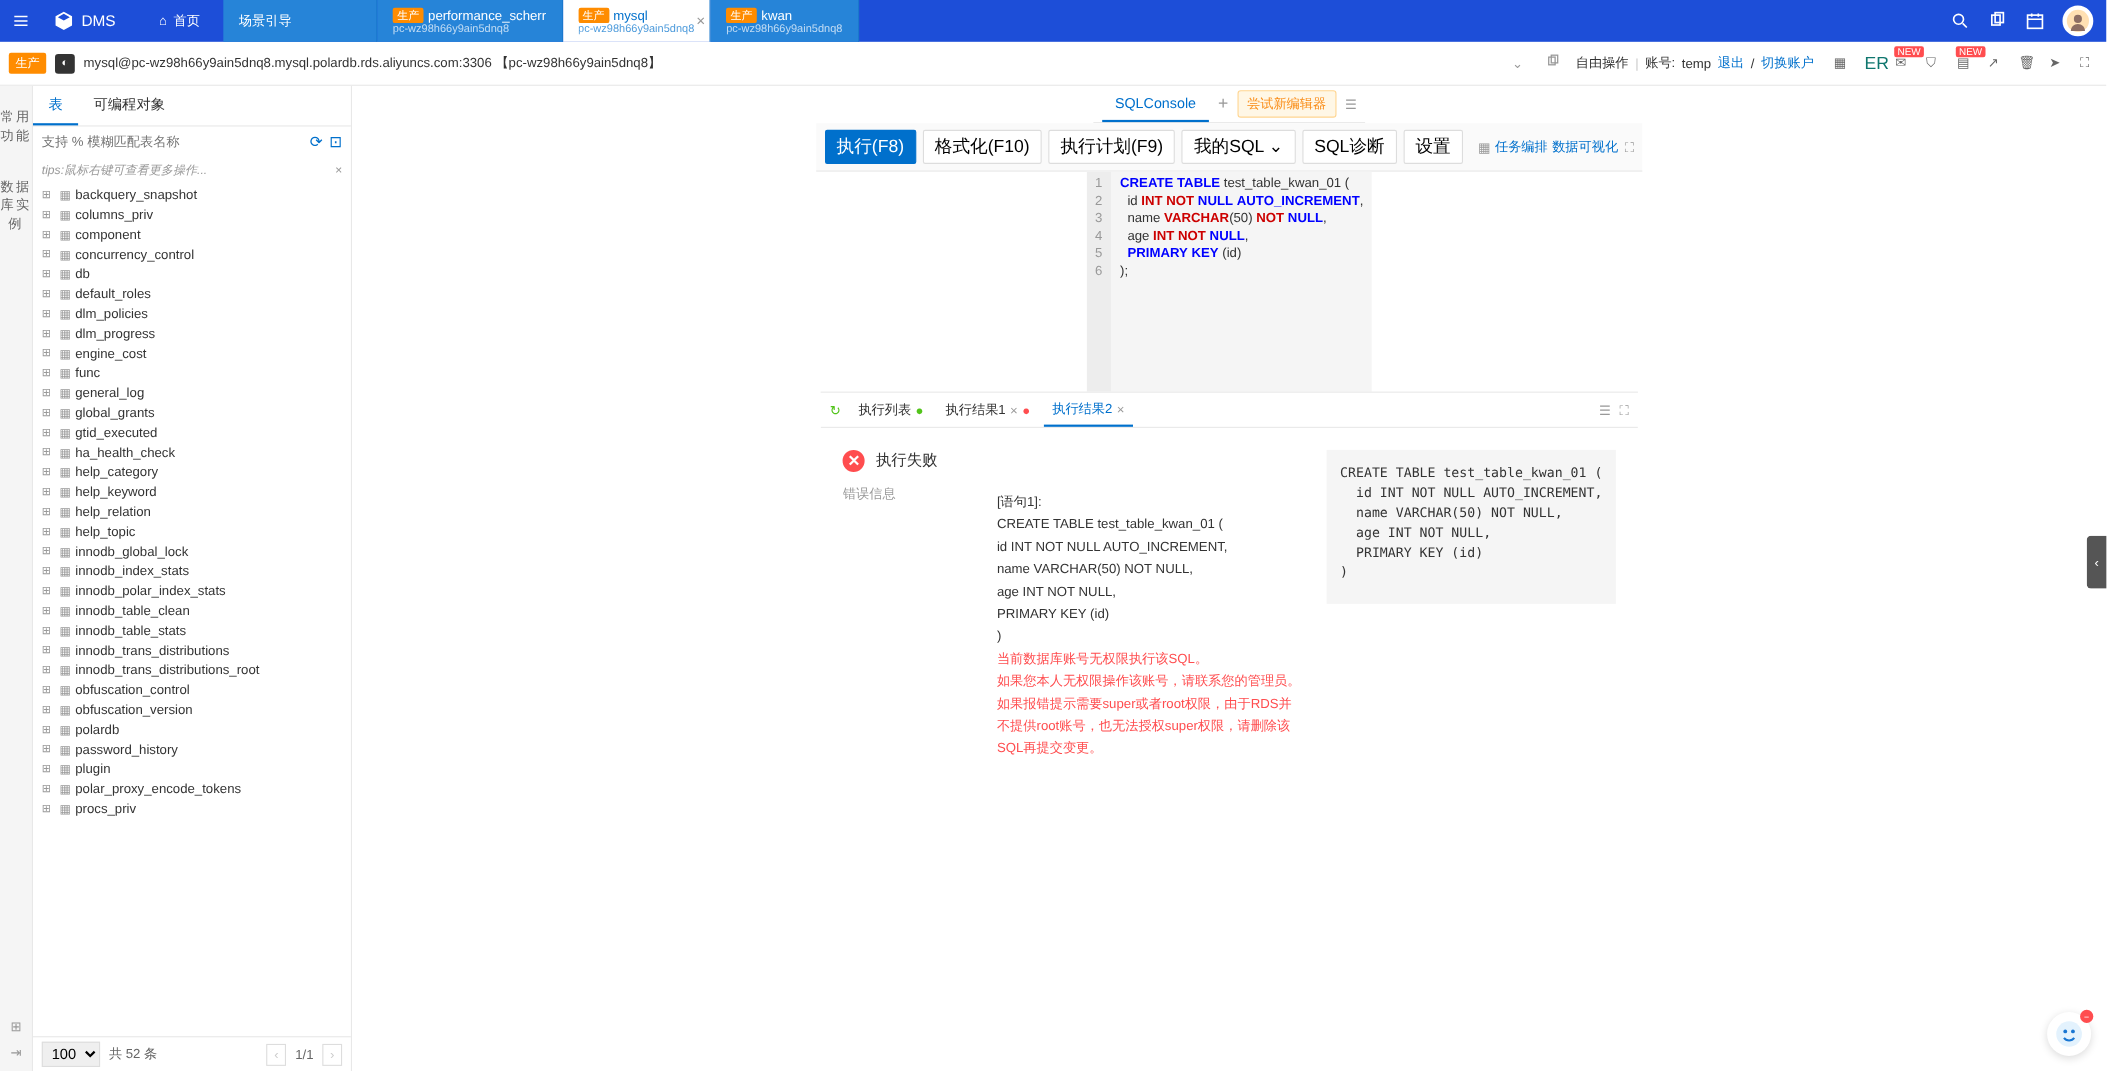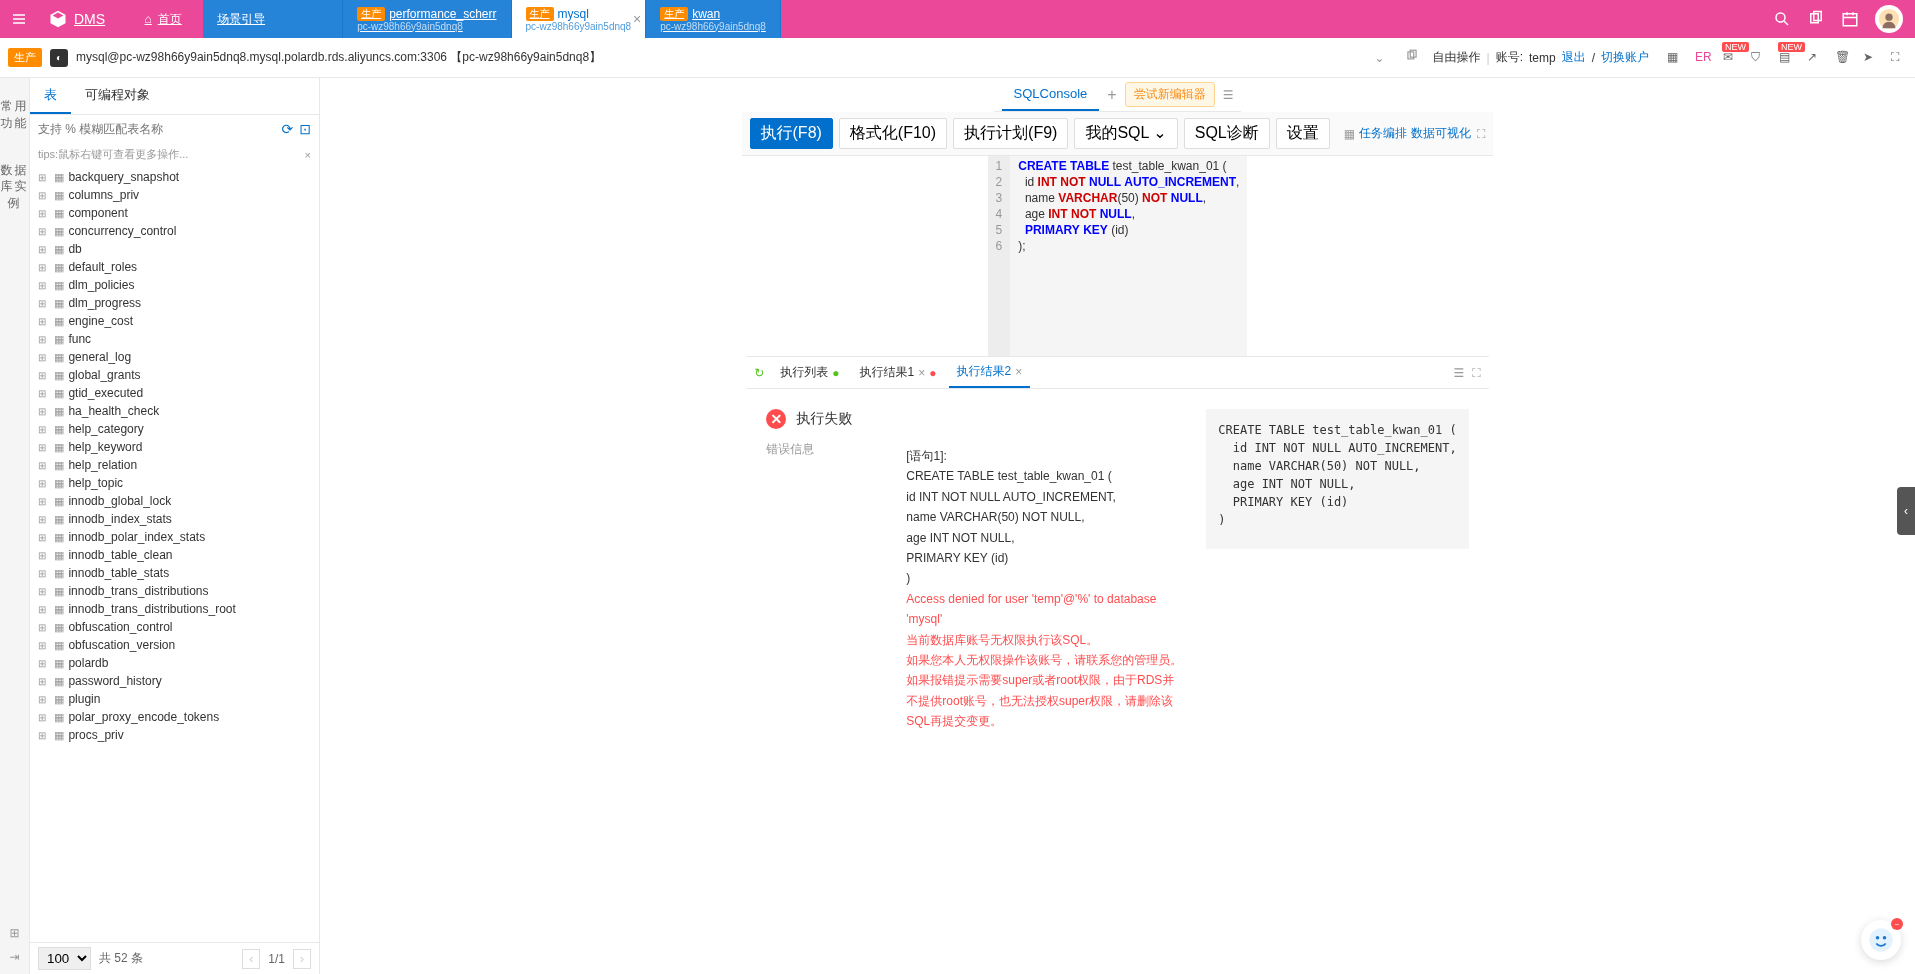--- a/index.html
+++ b/index.html
@@ -1,17 +1,17 @@
 <!DOCTYPE html>
 <html><head>
 <meta charset="utf-8">
 <style>
 * { margin: 0; padding: 0; box-sizing: border-box; font-family: -apple-system, "Microsoft YaHei", "PingFang SC", sans-serif; }
 body { font-size: 12px; color: #333; background: #fff; overflow: hidden; }
-.top-header { height: 38px; background: #ec4899; display: flex; align-items: center; color: #fff; text-decoration: underline; }
+.top-header { height: 38px; background: #1d4ed8; display: flex; align-items: center; color: #fff; }
 .hamburger { width: 38px; height: 38px; display: flex; align-items: center; justify-content: center; cursor: pointer; }
 .hamburger svg { width: 16px; height: 16px; fill: #fff; }
 .logo-area { display: flex; align-items: center; padding: 0 10px; gap: 6px; font-size: 14px; font-weight: 500; }
 .logo-icon { width: 20px; height: 20px; }
 .tab-strip { display: flex; height: 38px; align-items: stretch; margin-left: 8px; }
 .header-tab { display: flex; flex-direction: column; justify-content: center; padding: 0 14px; background: #2684d8; border-right: 1px solid #1a78cc; cursor: pointer; min-width: 120px; position: relative; }
 .header-tab.home { flex-direction: row; align-items: center; gap: 6px; min-width: 80px; background: transparent; border: none; }
 .header-tab.active { background: #fff; color: #333; }
 .header-tab .tab-env { font-size: 10px; background: #ff8c00; color: #fff; padding: 0 4px; border-radius: 2px; display: inline-block; margin-right: 4px; }
 .header-tab.active .tab-env { background: #ff8c00; }
@@ -30,36 +30,36 @@
 .db-icon { width: 18px; height: 18px; background: #333; border-radius: 3px; display: flex; align-items: center; justify-content: center; color: #fff; font-size: 10px; }
 .conn-string { flex: 1; font-size: 12px; color: #333; }
 .dropdown-icon { color: #999; padding: 0 6px; }
 .copy-icon { color: #999; padding: 0 6px; cursor: pointer; }
 .sub-header-right { display: flex; align-items: center; gap: 6px; font-size: 12px; }
 .link { color: #0070cc; cursor: pointer; }
 .sep { color: #ccc; }
 .toolbar-icons { display: flex; gap: 12px; align-items: center; margin-left: 12px; }
 .toolbar-icon { width: 16px; height: 16px; color: #666; cursor: pointer; position: relative; }
 .badge-new { position: absolute; top: -8px; right: -10px; background: #ff4d4f; color: #fff; font-size: 9px; padding: 0 3px; border-radius: 2px; }
-.er-text { font-size: 12px; color: #ec4899; }
+.er-text { font-size: 16px; color: #0f766e; }
 
 .main-area { display: flex; height: calc(100vh - 78px); }
 .left-rail { width: 30px; background: #f5f5f5; border-right: 1px solid #e8e8e8; display: flex; flex-direction: column; align-items: center; padding-top: 20px; gap: 30px; }
 .rail-text { writing-mode: vertical-rl; font-size: 12px; color: #666; cursor: pointer; letter-spacing: 2px; }
 .rail-text.v { writing-mode: horizontal-tb; text-align: center; line-height: 1.4; }
 .rail-bottom { margin-top: auto; margin-bottom: 10px; display: flex; flex-direction: column; gap: 10px; }
 
 .sidebar { width: 290px; border-right: 1px solid #e8e8e8; display: flex; flex-direction: column; }
 .sidebar-tabs { display: flex; border-bottom: 1px solid #e8e8e8; }
 .sidebar-tab { padding: 8px 14px; cursor: pointer; font-size: 13px; }
 .sidebar-tab.active { color: #0070cc; border-bottom: 2px solid #0070cc; }
 .search-row { display: flex; align-items: center; padding: 6px 8px; gap: 6px; }
 .search-input { flex: 1; border: none; outline: none; font-size: 12px; color: #999; }
 .refresh-icon, .expand-icon { color: #0070cc; cursor: pointer; font-size: 14px; }
-.tips-row { padding: 4px 8px; font-size: 11px; color: #999; display: flex; align-items: center; }
+.tips-row { padding: 4px 8px; font-size: 11px; color: #999; display: flex; align-items: center; font-style: italic; }
 .tips-row .x { margin-left: auto; cursor: pointer; }
 .tree { flex: 1; overflow-y: auto; padding: 2px 0; }
 .tree-item { display: flex; align-items: center; padding: 2px 8px; gap: 4px; cursor: pointer; font-size: 12px; font-family: Consolas, Monaco, monospace; color: #333; }
 .tree-toggle { width: 12px; color: #999; font-size: 10px; }
 .tree-icon { color: #999; font-size: 11px; }
 .tree-label { }
 .sidebar-footer { border-top: 1px solid #e8e8e8; padding: 4px 8px; display: flex; align-items: center; gap: 8px; font-size: 12px; color: #666; }
 .page-select { border: 1px solid #ddd; padding: 2px 4px; }
 .page-btn { border: 1px solid #ddd; padding: 2px 6px; cursor: pointer; color: #ccc; }
 
@@ -485,21 +485,20 @@
           </div>
           <div class="error-label">错误信息</div>
           <div class="error-content" id="error-content">
               <div class="stmt">[语句1]:</div>
               <div class="stmt">CREATE TABLE test_table_kwan_01 (</div>
               <div class="stmt">id INT NOT NULL AUTO_INCREMENT,</div>
               <div class="stmt">name VARCHAR(50) NOT NULL,</div>
               <div class="stmt">age INT NOT NULL,</div>
               <div class="stmt">PRIMARY KEY (id)</div>
               <div class="stmt">)</div>
-              <div class="error-red">Access denied for user 'temp'@'%' to database 'mysql'</div>
               <div class="error-red">当前数据库账号无权限执行该SQL。</div>
               <div class="error-red">如果您本人无权限操作该账号，请联系您的管理员。</div>
               <div class="error-red">如果报错提示需要super或者root权限，由于RDS并不提供root账号，也无法授权super权限，请删除该SQL再提交变更。</div>
             </div>
         </div>
         <div class="sql-preview">CREATE TABLE test_table_kwan_01 (
   id INT NOT NULL AUTO_INCREMENT,
   name VARCHAR(50) NOT NULL,
   age INT NOT NULL,
   PRIMARY KEY (id)

